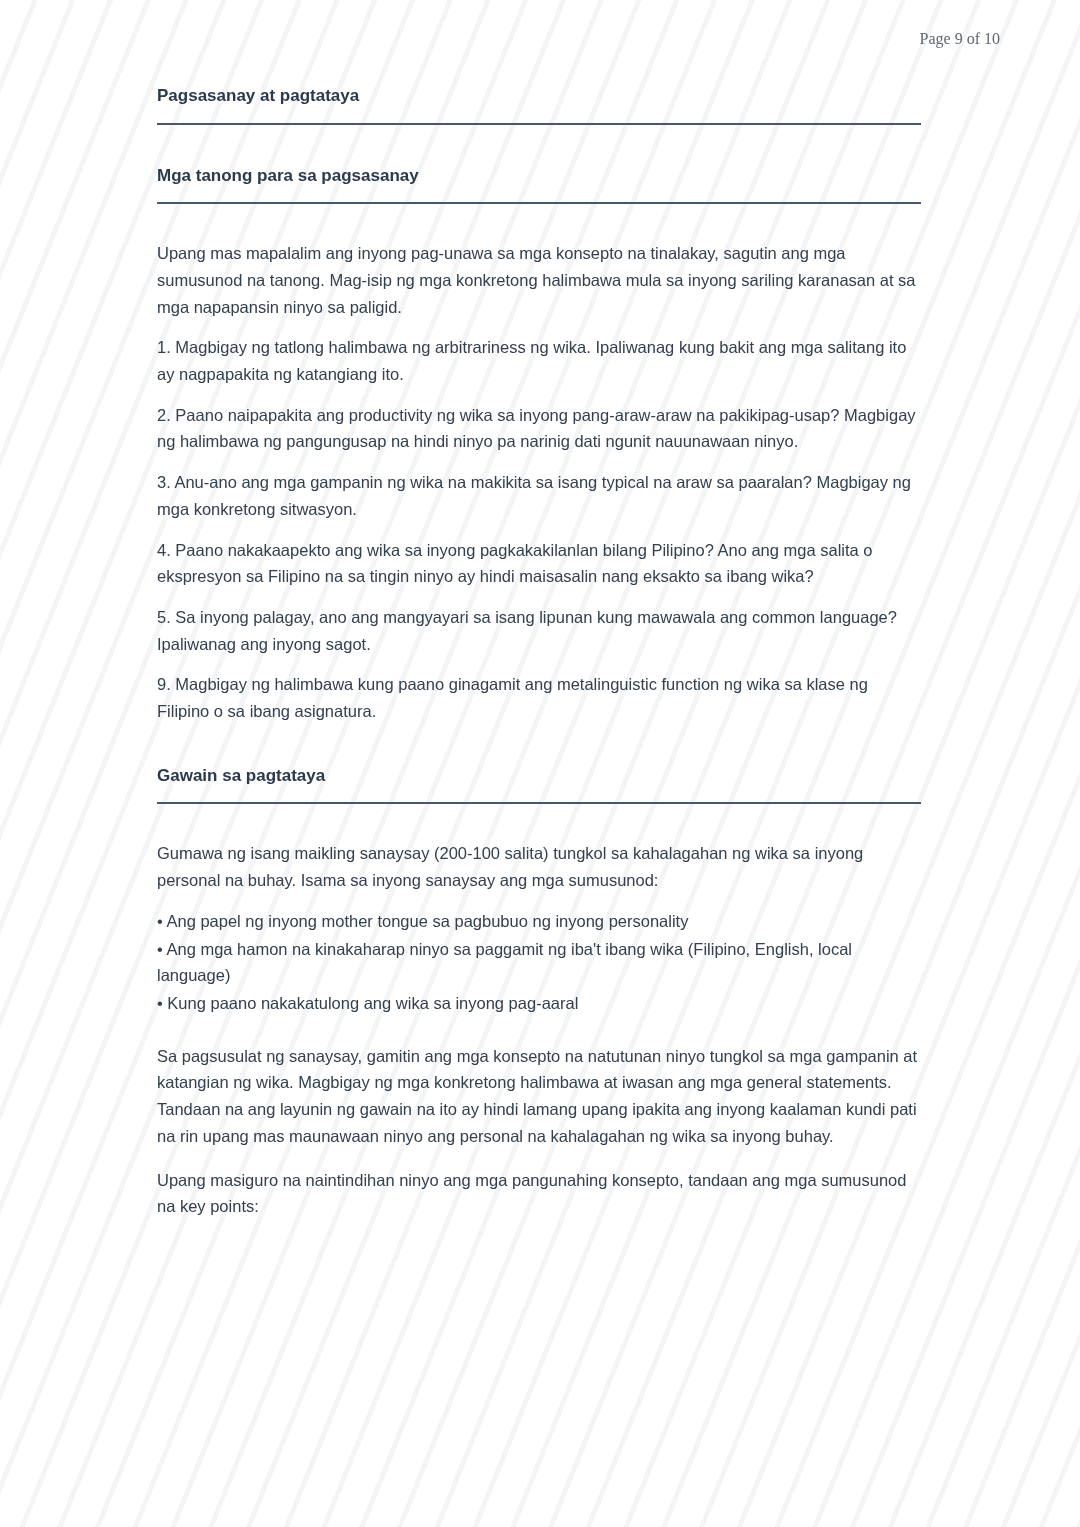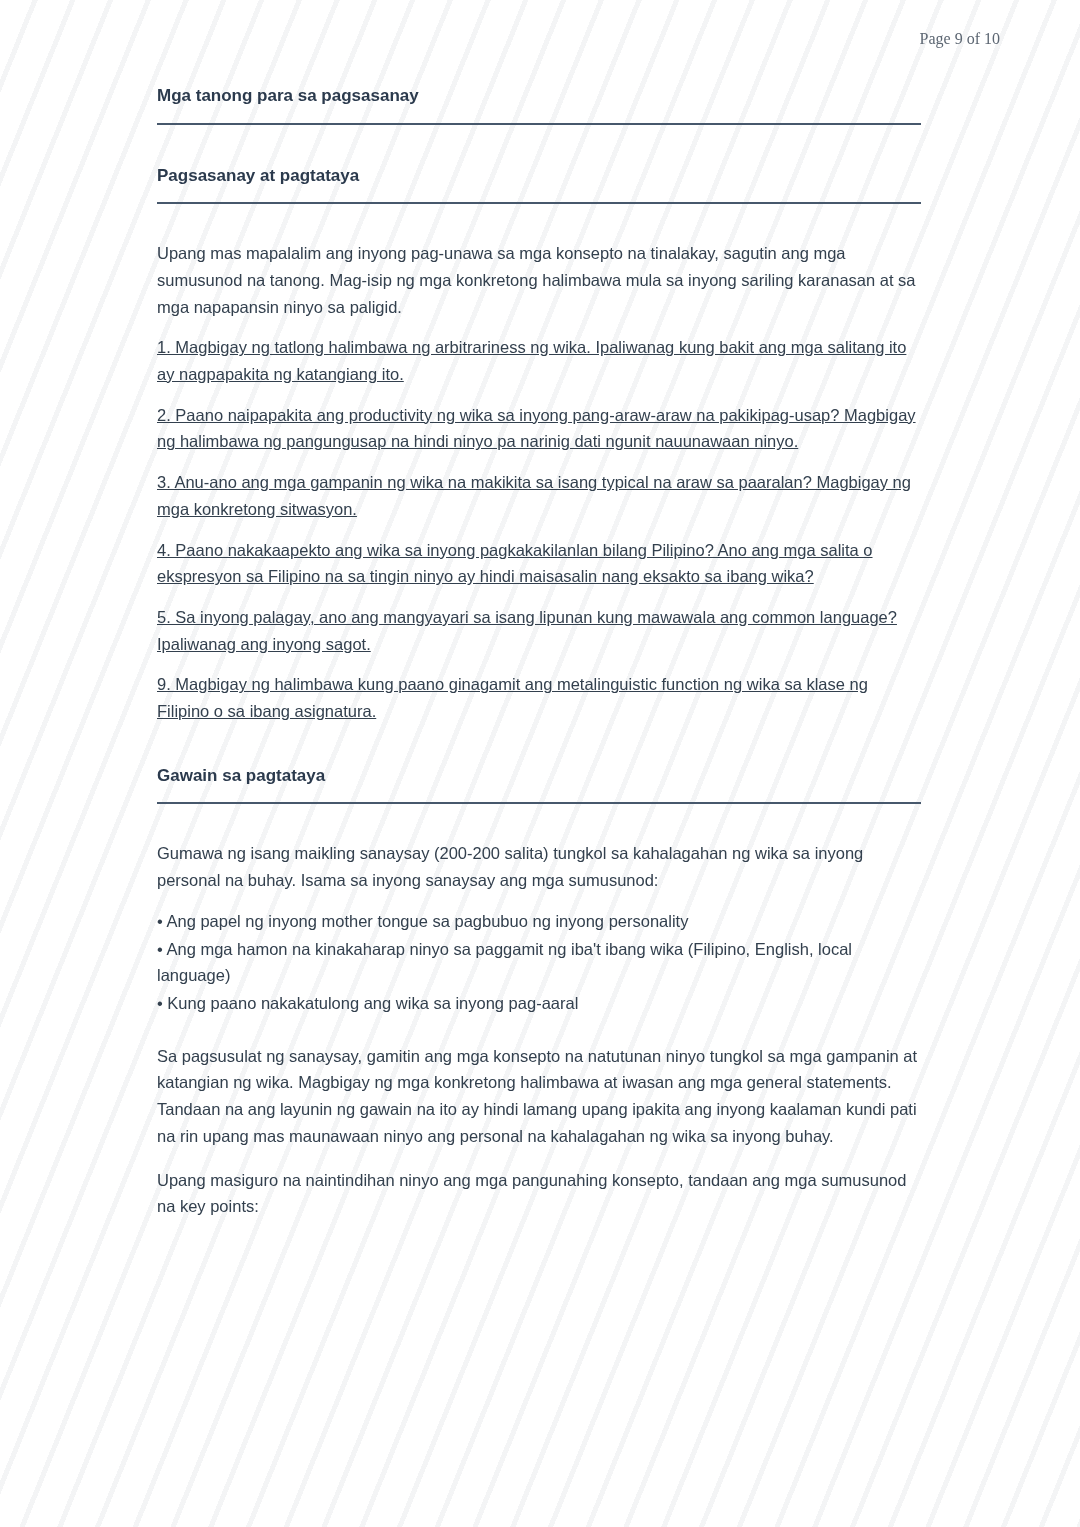--- a/index.html
+++ b/index.html
@@ -55,21 +55,21 @@
     padding-bottom: 13px;
     border-bottom: 2px solid #47586c;
     margin-top: 37px;
     margin-bottom: 36px;
   }
   .sec-heading:first-child { margin-top: 0; }
 
   .para { margin-bottom: 14px; }
   .para:last-child { margin-bottom: 0; margin-top: 17px; }
 
-  .q-item { margin-bottom: 14px; text-decoration: underline; }
+  .q-item { margin-bottom: 14px; }
 
   .bullet-list { margin-bottom: 26px; }
   .bullet-item { margin-bottom: 1px; }
 
   .footer-brand {
     position: absolute;
     left: 0;
     top: 1546px;
     width: 100%;
     text-align: center;
@@ -82,41 +82,41 @@
 <body>
 
 <div class="page">
 
   <div class="stripes"></div>
 
   <div class="page-indicator">Page 9 of 10</div>
 
   <div class="content">
 
+    <div class="sec-heading">Pagsasanay at pagtataya</div>
+
     <div class="sec-heading">Mga tanong para sa pagsasanay</div>
-
-    <div class="sec-heading">Pagsasanay at pagtataya</div>
 
     <p class="para">Upang mas mapalalim ang inyong pag-unawa sa mga konsepto na tinalakay, sagutin ang mga sumusunod na tanong. Mag-isip ng mga konkretong halimbawa mula sa inyong sariling karanasan at sa mga napapansin ninyo sa paligid.</p>
 
     <p class="q-item">1. Magbigay ng tatlong halimbawa ng arbitrariness ng wika. Ipaliwanag kung bakit ang mga salitang ito ay nagpapakita ng katangiang ito.</p>
 
     <p class="q-item">2. Paano naipapakita ang productivity ng wika sa inyong pang-araw-araw na pakikipag-usap? Magbigay ng halimbawa ng pangungusap na hindi ninyo pa narinig dati ngunit nauunawaan ninyo.</p>
 
     <p class="q-item">3. Anu-ano ang mga gampanin ng wika na makikita sa isang typical na araw sa paaralan? Magbigay ng mga konkretong sitwasyon.</p>
 
     <p class="q-item">4. Paano nakakaapekto ang wika sa inyong pagkakakilanlan bilang Pilipino? Ano ang mga salita o ekspresyon sa Filipino na sa tingin ninyo ay hindi maisasalin nang eksakto sa ibang wika?</p>
 
     <p class="q-item">5. Sa inyong palagay, ano ang mangyayari sa isang lipunan kung mawawala ang common language? Ipaliwanag ang inyong sagot.</p>
 
     <p class="q-item">9. Magbigay ng halimbawa kung paano ginagamit ang metalinguistic function ng wika sa klase ng Filipino o sa ibang asignatura.</p>
 
     <div class="sec-heading">Gawain sa pagtataya</div>
 
-    <p class="para">Gumawa ng isang maikling sanaysay (200-200 salita) tungkol sa kahalagahan ng wika sa inyong personal na buhay. Isama sa inyong sanaysay ang mga sumusunod:</p>
+    <p class="para">Gumawa ng isang maikling sanaysay (200-100 salita) tungkol sa kahalagahan ng wika sa inyong personal na buhay. Isama sa inyong sanaysay ang mga sumusunod:</p>
 
     <div class="bullet-list">
       <div class="bullet-item">• Ang papel ng inyong mother tongue sa pagbubuo ng inyong personality</div>
       <div class="bullet-item">• Ang mga hamon na kinakaharap ninyo sa paggamit ng iba't ibang wika (Filipino, English, local language)</div>
       <div class="bullet-item">• Kung paano nakakatulong ang wika sa inyong pag-aaral</div>
     </div>
 
     <p class="para">Sa pagsusulat ng sanaysay, gamitin ang mga konsepto na natutunan ninyo tungkol sa mga gampanin at katangian ng wika. Magbigay ng mga konkretong halimbawa at iwasan ang mga general statements. Tandaan na ang layunin ng gawain na ito ay hindi lamang upang ipakita ang inyong kaalaman kundi pati na rin upang mas maunawaan ninyo ang personal na kahalagahan ng wika sa inyong buhay.</p>
 
 

